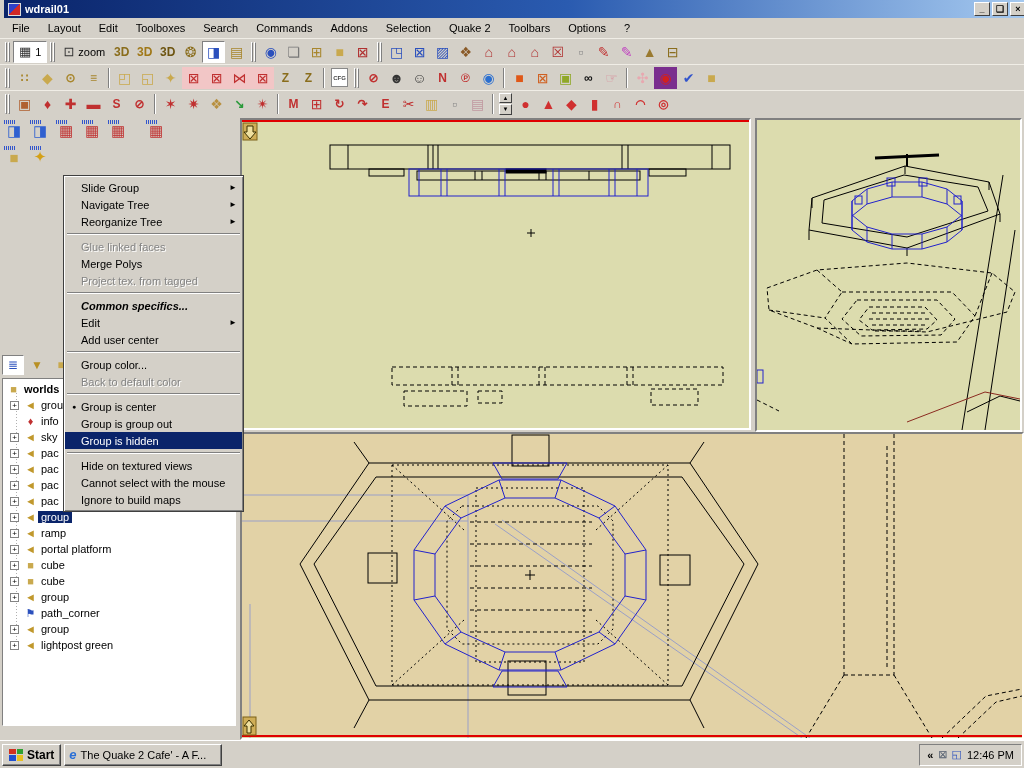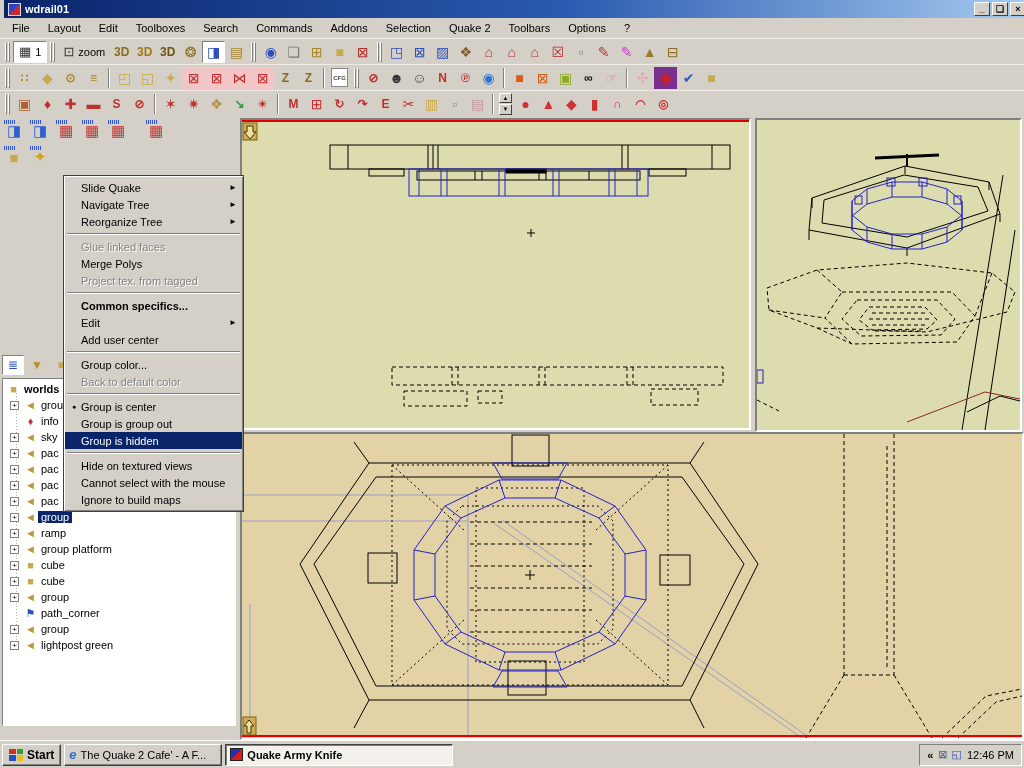--- a/index.html
+++ b/index.html
@@ -78,21 +78,21 @@
   .krd{stroke:#8b2a20;fill:none;stroke-width:1;}
   
   .context-menu{position:absolute;left:63px;top:59px;width:181px;background:#d4d0c8;
                 border:1px solid #404040;box-shadow:inset 1px 1px 0 #fff,inset -1px -1px 0 #808080;
                 padding:3px 1px;z-index:50;}
   .cmi{height:17px;display:flex;align-items:center;padding:0 16px;position:relative;}
   .cmi .bullet{position:absolute;left:7px;font-size:7px;line-height:1;}
   .cmi .arrow{position:absolute;right:5px;font-size:8px;line-height:1;}
   .cmi.disabled{color:#848484;text-shadow:1px 1px 0 #fff;}
   .cmi.hl{background:#0a246a;color:#fff;text-shadow:none;}
-  .cmi.b{font-weight:bold;}
+  .cmi.b{font-weight:bold;font-style:italic;}
   .cmsep{height:0;border-top:1px solid #808080;border-bottom:1px solid #fff;margin:3px 2px;}
   
   .taskbar{position:absolute;left:0;top:740px;width:1024px;height:28px;background:#d4d0c8;
            border-top:1px solid #fff;display:flex;align-items:center;padding:0 2px;gap:3px;}
   .start{height:22px;display:flex;align-items:center;gap:4px;padding:0 6px;font-weight:bold;font-size:12px;
          background:#d4d0c8;border:1px solid;border-color:#fff #404040 #404040 #fff;box-shadow:inset -1px -1px 0 #808080;}
   .winflag{width:14px;height:12px;display:grid;grid-template-columns:1fr 1fr;grid-template-rows:1fr 1fr;gap:1px;}
   .winflag i{display:block;}
   .task{height:22px;width:158px;display:flex;align-items:center;gap:4px;padding:0 4px;overflow:hidden;white-space:nowrap;
         background:#d4d0c8;border:1px solid;border-color:#fff #404040 #404040 #fff;box-shadow:inset -1px -1px 0 #808080;}
@@ -347,21 +347,21 @@
           <div class="trow">
             <span class="pad"></span>
             <span class="expander">+</span>
             <span class="ticon" style="color: rgb(192, 152, 44);">◄</span>
             <span class="tlabel">ramp</span>
           </div>
           <div class="trow">
             <span class="pad"></span>
             <span class="expander">+</span>
             <span class="ticon" style="color: rgb(192, 152, 44);">◄</span>
-            <span class="tlabel">group platform</span>
+            <span class="tlabel">portal platform</span>
           </div>
           <div class="trow">
             <span class="pad"></span>
             <span class="expander">+</span>
             <span class="ticon" style="color: rgb(201, 169, 78);">■</span>
             <span class="tlabel">cube</span>
           </div>
           <div class="trow">
             <span class="pad"></span>
             <span class="expander">+</span>
@@ -501,21 +501,21 @@
         <line class="kr" x1="0" y1="302" x2="780" y2="302"></line>
         <g>
           <rect x="1" y="283" width="13" height="18" fill="#cfae58" stroke="#7a6118"></rect>
           <path d="M7 286 l5 6 h-3 v7 h-4 v-7 h-3 z" fill="#efe0a0" stroke="#3a3000"></path>
         </g>
       </svg>
     </div>
 
     <div class="context-menu" id="ctxmenu">
         <div class="cmi">
-          <span>Slide Quake</span>
+          <span>Slide Group</span>
           <span class="arrow">►</span>
         </div>
         <div class="cmi">
           <span>Navigate Tree</span>
           <span class="arrow">►</span>
         </div>
         <div class="cmi">
           <span>Reorganize Tree</span>
           <span class="arrow">►</span>
         </div>
@@ -579,24 +579,20 @@
           <i style="background:#2050d0"></i>
           <i style="background:#e8c020"></i>
       </span>
       <span>Start</span>
     </div>
     <span id="tasks" style="display:flex;gap:3px;">
         <div class="task">
           <span class="ie-e">e</span>
           <span>The Quake 2 Cafe' - A F...</span>
         </div>
-        <div class="task active">
-          <span class="quark-ico"></span>
-          <span>Quake Army Knife</span>
-        </div>
       </span>
     <div class="tray">
       <span style="font-weight:bold;">«</span>
       <span id="trayicons" style="display:flex;gap:4px;">
           <span class="tico" style="color: rgb(85, 96, 112);">⊠</span>
           <span class="tico" style="color: rgb(43, 80, 189);">◱</span>
         </span>
       <span>12:46 PM</span>
     </div>
   </div>

